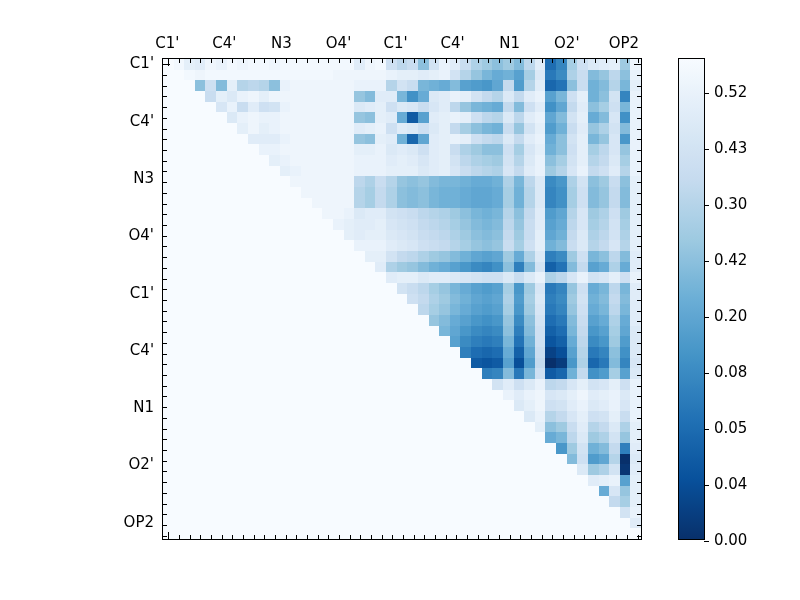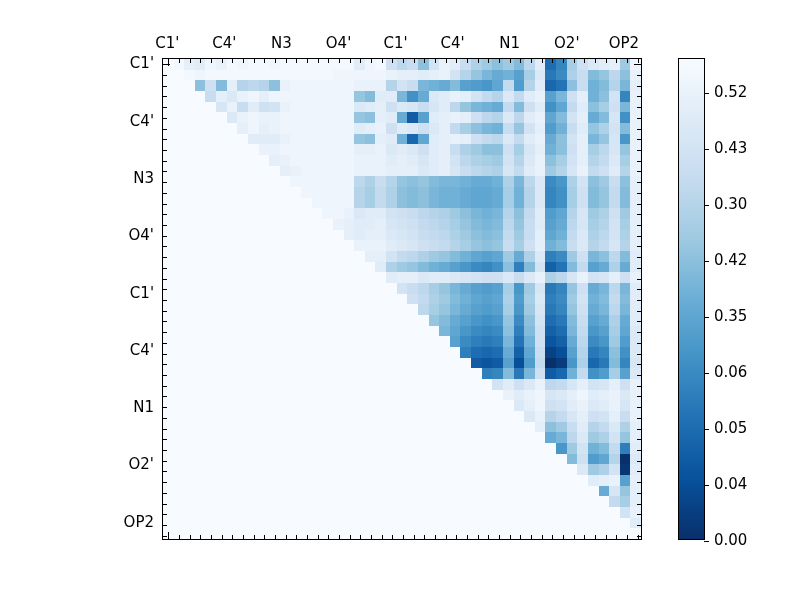--- a/index.html
+++ b/index.html
@@ -2330,21 +2330,21 @@
         <div class="cbtick" style="top: 201.767px;"></div>
         <div class="cbtick" style="top: 145.721px;"></div>
         <div class="cbtick" style="top: 89.6744px;"></div>
         <div class="cbtick" style="top: 33.6279px;"></div>
       </div>
   </div>
   <div id="cblabels">
       <div class="cblabel" style="top: 540px;">0.00</div>
       <div class="cblabel" style="top: 483.953px;">0.04</div>
       <div class="cblabel" style="top: 427.907px;">0.05</div>
-      <div class="cblabel" style="top: 371.86px;">0.06</div>
-      <div class="cblabel" style="top: 315.814px;">0.35</div>
+      <div class="cblabel" style="top: 371.86px;">0.08</div>
+      <div class="cblabel" style="top: 315.814px;">0.20</div>
       <div class="cblabel" style="top: 259.767px;">0.42</div>
       <div class="cblabel" style="top: 203.721px;">0.30</div>
       <div class="cblabel" style="top: 147.674px;">0.43</div>
       <div class="cblabel" style="top: 91.6279px;">0.52</div>
     </div>
 
 </div>
 
 </body></html>

